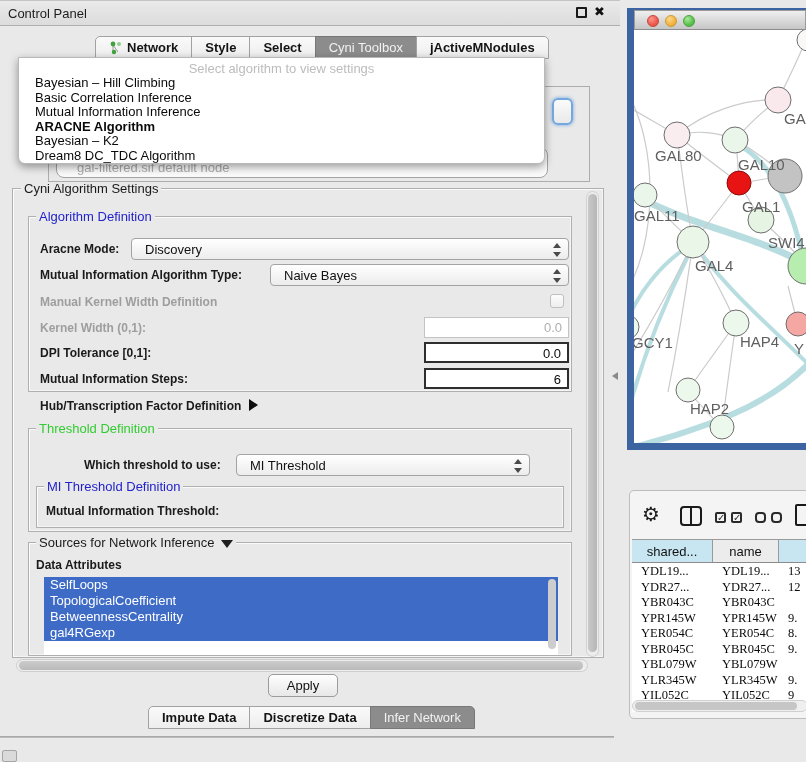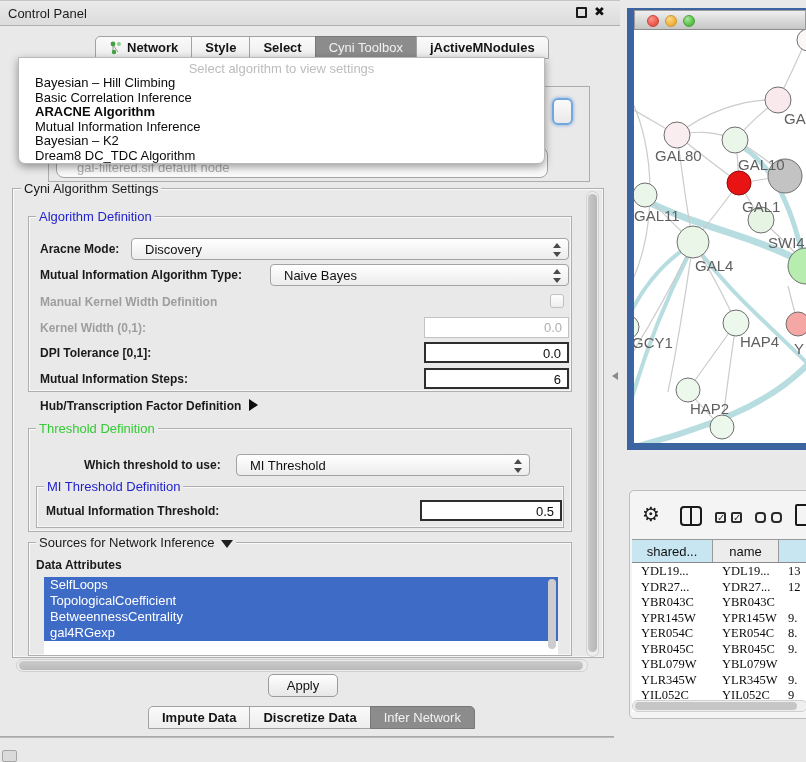--- a/index.html
+++ b/index.html
@@ -193,22 +193,22 @@
   <div class="frag-bluebtn"></div>
   <div class="frag-combo">
     <div class="frag-combo-text">gal-filtered.sif default node</div>
   </div>
 
   <div class="algo-popup">
     <div class="algo-hint">Select algorithm to view settings</div>
     <div id="algo-items">
         <div class="algo-item">Bayesian – Hill Climbing</div>
         <div class="algo-item">Basic Correlation Inference</div>
+        <div class="algo-item">Mutual Information Inference</div>
         <div class="algo-item bold">ARACNE Algorithm</div>
-        <div class="algo-item">Mutual Information Inference</div>
         <div class="algo-item">Bayesian – K2</div>
         <div class="algo-item">Dream8 DC_TDC Algorithm</div>
       </div>
   </div>
 
   <div class="group" style="left:12px; top:188px; width:592px; height:470px;">
     <div class="gtitle" style="left:8px;">Cyni Algorithm Settings</div>
   </div>
 
   <div class="group" style="left:28px; top:216px; width:544px; height:176px;">
@@ -248,21 +248,20 @@
   </div>
   <div class="flabel" style="left:84px; top:458px;">Which threshold to use:</div>
   <div class="mac-select" style="left:236px; top:454px; width:294px;">
     <div class="val">MI Threshold</div>
     <div class="spin"></div>
   </div>
   <div class="group" style="left:36px; top:486px; width:528px; height:42px;">
     <div class="gtitle blue" style="left:7px;">MI Threshold Definition</div>
   </div>
   <div class="flabel" style="left:46px; top:504px;">Mutual Information Threshold:</div>
-  <div class="tinput strong" style="left:420px; top:500px; width:142px;">0.5</div>
 
   <div class="group" style="left:28px; top:542px; width:544px; height:114px;">
     <div class="gtitle" style="left:7px;">
       <span>Sources for Network Inference</span><span class="tri-down"></span>
     </div>
   </div>
   <div class="flabel" style="left:36px; top:558px;">Data Attributes</div>
   <div class="attr-list">
     <div id="attr-items">
         <div class="attr-item" style="background: rgb(62, 107, 198);">SelfLoops</div>

